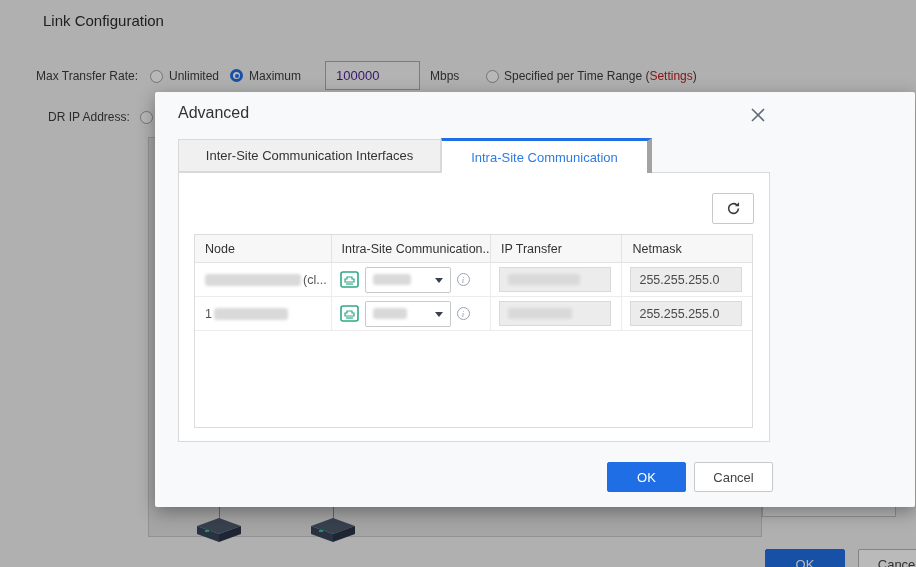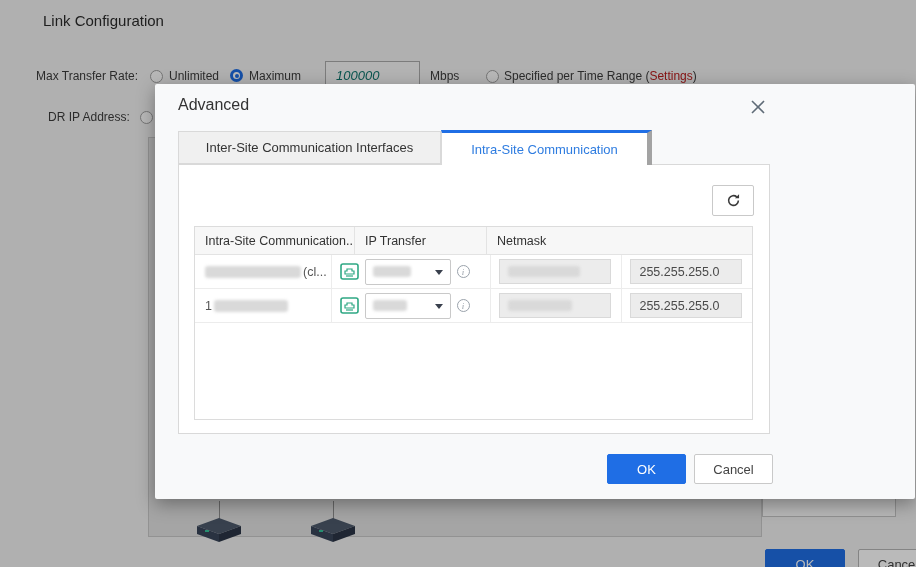--- a/index.html
+++ b/index.html
@@ -13,22 +13,22 @@
   .pg-title { position:absolute; left:43px; top:12px; font-size:15px; color:#2b2b2b; }
   .form-label { position:absolute; font-size:12px; color:#3c3c3c; }
   .radio { position:absolute; width:13px; height:13px; border-radius:50%;
            border:1px solid #a0a0a0; background:#fdfdfd; }
   .radio.sel { border:none; background:#1f6ee5; }
   .radio.sel::after { content:""; position:absolute; left:3px; top:3px; width:7px; height:7px;
            border-radius:50%; background:#fff; }
   .radio.sel::before { content:""; position:absolute; left:4.5px; top:4.5px; width:4px; height:4px;
            border-radius:50%; background:#1f6ee5; z-index:1; }
   .rate-input { position:absolute; left:325px; top:61px; width:95px; height:29px;
-           border:1px solid #ababab; background:#f6f6f6; font-size:13px; color:#0f766e;
-           padding-left:10px; font-family:"Liberation Sans", sans-serif;font-style:italic; }
+           border:1px solid #ababab; background:#f6f6f6; font-size:13px; color:#4c1d95;
+           padding-left:10px; font-family:"Liberation Sans", sans-serif; }
   .link { color:#b91c1c; }
   .canvas-panel { position:absolute; left:148px; top:137px; width:614px; height:400px;
            background:#e3e3e3; border:1px solid #c9c9c9; }
   .right-panel { position:absolute; left:762px; top:137px; width:134px; height:380px;
            background:#fbfbfb; border:1px solid #c6c6c6; }
   .rp-select { position:absolute; left:14px; top:57px; width:96px; height:26px;
            border:1px solid #b3b3b3; background:#fff; font-size:12.5px; color:#333;
            display:flex; align-items:center; padding-left:8px; }
   .rp-select .caret { position:absolute; right:8px; top:11px; }
   .caret { width:0; height:0; border-left:4px solid transparent; border-right:4px solid transparent;
@@ -43,21 +43,21 @@
   .rp-info { position:absolute; left:35px; top:240px; }
   .conn-line { position:absolute; width:1px; height:18px; background:#8f8f8f; }
   .server { position:absolute; width:44px; height:24px; }
   .pg-btn { position:absolute; top:549px; width:80px; height:30px; font-size:13px;
            display:flex; align-items:center; justify-content:center; border-radius:2px; }
   .pg-btn.primary { left:765px; background:#1f6ee5; color:#fff; border:1px solid #1f6ee5; }
   .pg-btn.plain { left:858px; background:#fff; color:#444; border:1px solid #b5b5b5; }
   
   .overlay { position:absolute; inset:0; background:rgba(0,0,0,0.27); z-index:10; }
   
-  .modal { position:absolute; left:155px; top:84px; width:760px; height:415px; z-index:20;
+  .modal { position:absolute; left:155px; top:92px; width:760px; height:415px; z-index:20;
            background:#f8f9fa; border-radius:2px; box-shadow:0 5px 18px rgba(0,0,0,0.35); }
   .modal-title { position:absolute; left:23px; top:12px; font-size:16px; color:#333; }
   .modal-close { position:absolute; left:594px; top:14px; width:18px; height:18px; cursor:pointer; }
   .tab { position:absolute; display:flex; align-items:center; justify-content:center;
            font-size:13px; cursor:pointer; }
   .tab.inactive { left:23px; top:47px; width:263px; height:33px; background:#f0f0f0;
            border:1px solid #d9d9d9; color:#333; z-index:1; }
   .tab.active { left:286px; top:46px; width:211px; height:35px; background:#fff;
            border-left:1px solid #d9d9d9; border-right:5px solid #a3a3a3;
            border-top:3px solid #1f6ee5; color:#2e7ce0; z-index:3; }
@@ -168,20 +168,21 @@
     <div class="tab-pane">
       <button class="refresh-btn">
         <svg width="15" height="15" viewBox="0 0 16 16">
           <path d="M13.2 8a5.2 5.2 0 1 1-1.7-3.85" fill="none" stroke="#3a3a3a" stroke-width="1.7"></path>
           <polygon points="13.9,1.2 13.9,5.6 9.5,5.6" fill="#3a3a3a"></polygon>
         </svg>
       </button>
 
       <div class="grid">
         <div class="grid-header">
+          <div class="gh-cell c-node">Node</div>
           <div class="gh-cell c-comm">Intra-Site Communication...</div>
           <div class="gh-cell c-ip">IP Transfer</div>
           <div class="gh-cell c-mask">Netmask</div>
         </div>
 
         <div class="grid-row">
           <div class="gr-cell c-node">
             <span class="redact" style="width:96px; height:12px;"></span>
             <span class="node-frag" style="margin-left:-4px;">(cl...</span>
           </div>

